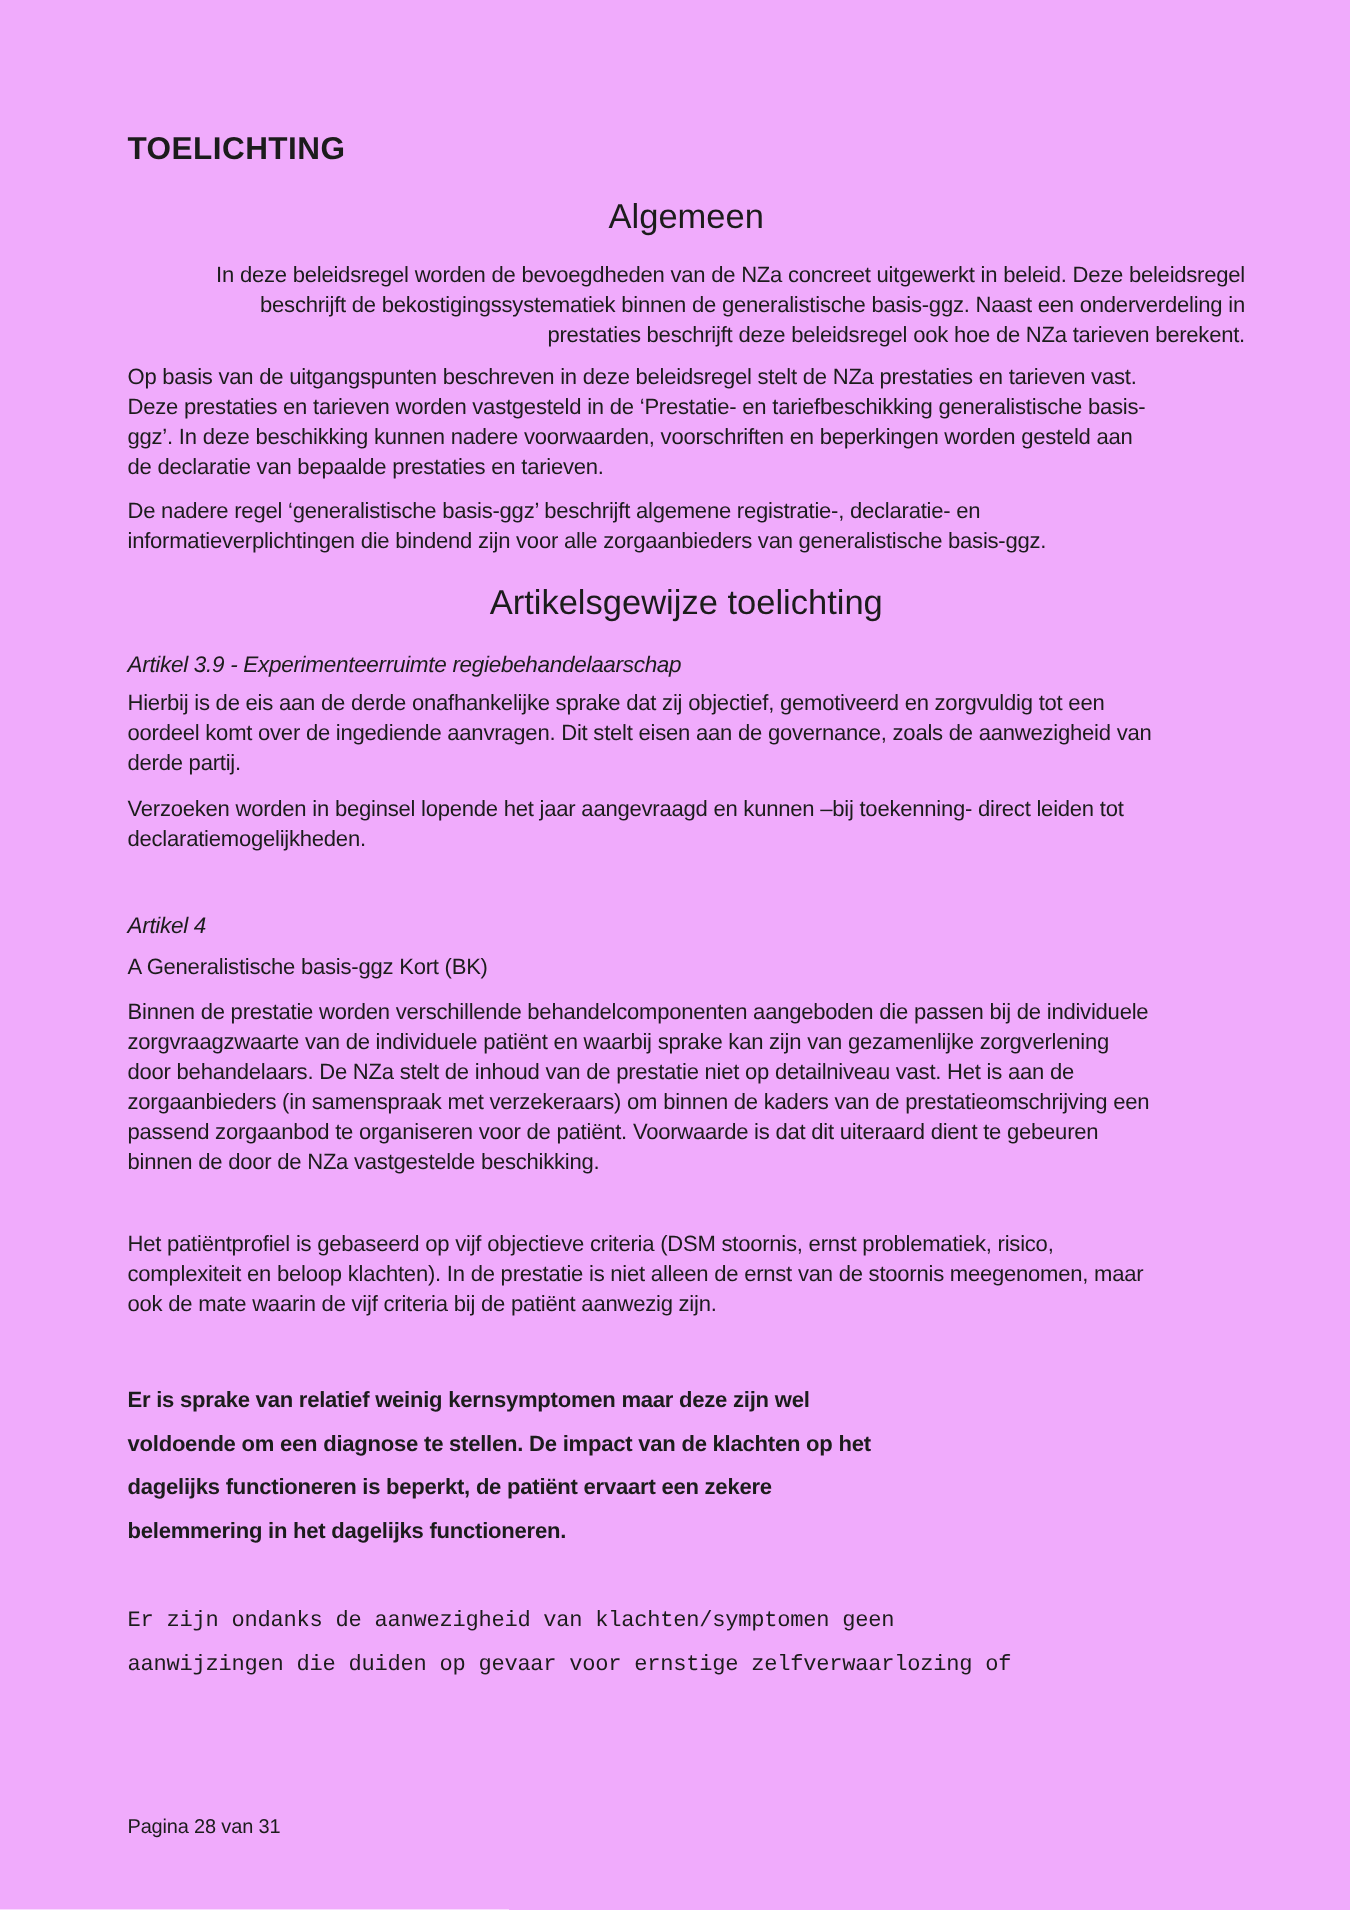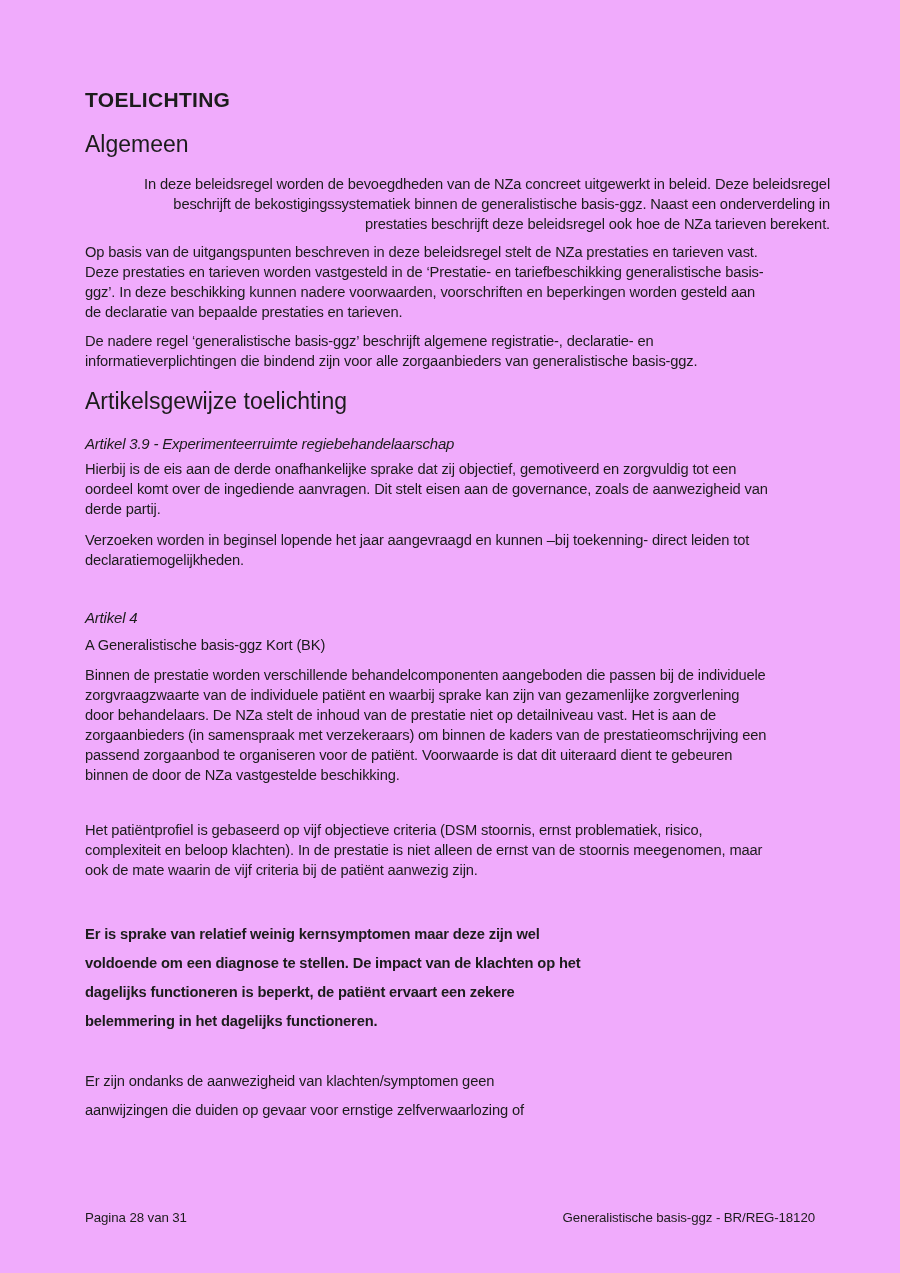--- a/index.html
+++ b/index.html
@@ -29,20 +29,21 @@
   .block-title {
     font-size: 21px;
     font-weight: 700;
     line-height: 26px;
     letter-spacing: 0.3px;
   }
   .block-heading {
     font-size: 23px;
     font-weight: 400;
     line-height: 32px;
+    text-align: center;
   }
   .block-subheading {
     font-size: 15px;
     font-style: italic;
     line-height: 20px;
     letter-spacing: -0.2px;
   }
   .block-plain .line,
   .block-para .line {
     font-size: 14.7px;
@@ -63,21 +64,21 @@
   .content .block:nth-child(5)  { margin-top: 9px; }
   .content .block:nth-child(6)  { margin-top: 14px; }  
   .content .block:nth-child(7)  { margin-top: 17px; }  
   .content .block:nth-child(8)  { margin-top: 5px; }
   .content .block:nth-child(9)  { margin-top: 11px; }
   .content .block:nth-child(10) { margin-top: 38px; }  
   .content .block:nth-child(11) { margin-top: 7px; }
   .content .block:nth-child(12) { margin-top: 10px; }
   .content .block:nth-child(13) { margin-top: 35px; }
   .content .block:nth-child(14) { margin-top: 40px; font-weight: bold; }  
-  .content .block:nth-child(15) { margin-top: 31px; }  
+  .content .block:nth-child(15) { margin-top: 31px; font-family: Liberation Mono, monospace; }  
 
   .footer {
     position: absolute;
     left: 85px;
     right: 85px;
     top: 1208px;
     display: flex;
     justify-content: space-between;
     font-size: 13.3px;
     line-height: 20px;
@@ -151,15 +152,14 @@
         <div class="line">dagelijks functioneren is beperkt, de patiënt ervaart een zekere</div>
         <div class="line">belemmering in het dagelijks functioneren.</div>
       </div>
       <div class="block block-spaced">
         <div class="line">Er zijn ondanks de aanwezigheid van klachten/symptomen geen</div>
         <div class="line">aanwijzingen die duiden op gevaar voor ernstige zelfverwaarlozing of</div>
       </div>
     </div>
   <div class="footer">
     <span>Pagina 28 van 31</span>
-    <span>Generalistische basis-ggz - BR/REG-18120</span>
   </div>
 </div>
 
 </body></html>

